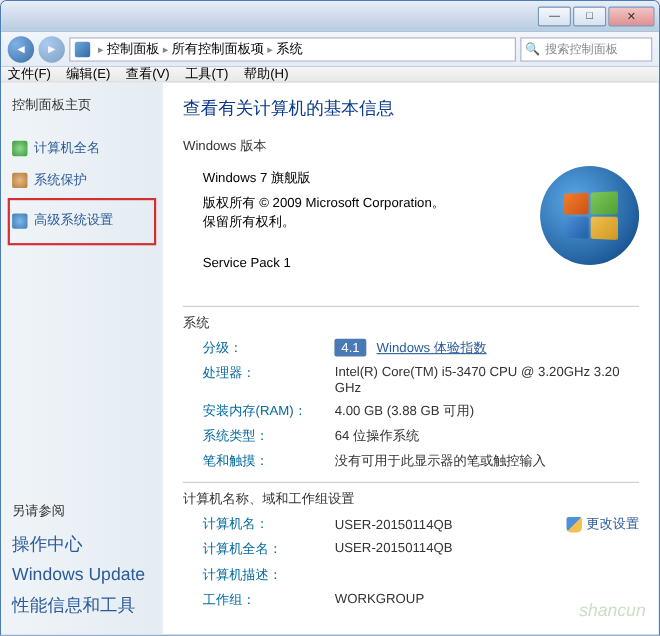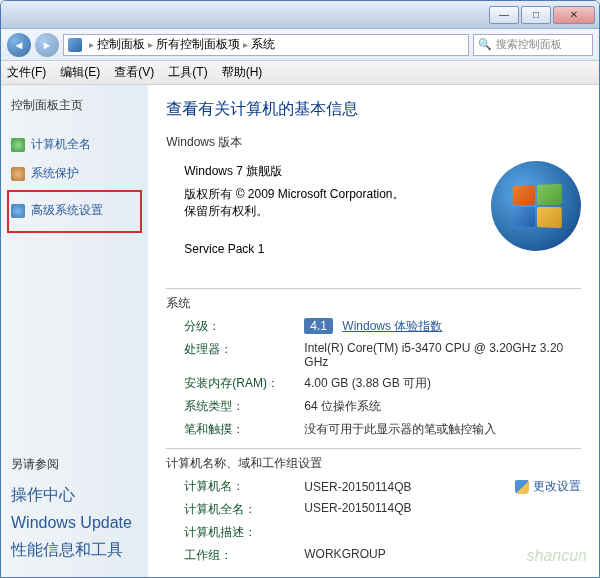--- a/index.html
+++ b/index.html
@@ -8,41 +8,41 @@
 .titlebar { height: 28px; background: linear-gradient(to bottom, #e6edf7 0%, #d0dcec 50%, #b8cce0 100%); display: flex; justify-content: flex-end; align-items: center; padding: 0 4px; border-bottom: 1px solid #9db5cf; }
 .winbtn { width: 30px; height: 18px; margin-left: 2px; border: 1px solid #7a95b5; border-radius: 2px; background: linear-gradient(to bottom, #f5f8fc, #d5e2f0); display: flex; align-items: center; justify-content: center; font-size: 10px; color: #333; cursor: pointer; }
 .winbtn.close { background: linear-gradient(to bottom, #f0c5c5, #e09090); width: 42px; }
 .navbar { height: 32px; background: linear-gradient(to bottom, #f2f6fb, #e4ecf5); display: flex; align-items: center; padding: 0 6px; gap: 4px; border-bottom: 1px solid #c0cfdf; }
 .navarrow { width: 24px; height: 24px; border-radius: 50%; background: radial-gradient(circle at 30% 30%, #7fb3e8, #3a6da3); display: flex; align-items: center; justify-content: center; color: #fff; font-size: 11px; cursor: pointer; }
 .breadcrumb { flex: 1; height: 22px; background: #fff; border: 1px solid #aac; display: flex; align-items: center; padding: 0 4px; font-size: 12px; overflow: hidden; }
 .breadcrumb span.sep { color: #888; margin: 0 3px; font-size: 10px; }
 .bc-icon { width: 14px; height: 14px; background: linear-gradient(135deg, #6fa8dc, #2d6aa8); margin-right: 4px; border-radius: 2px; }
 .searchbox { width: 120px; height: 22px; background: #fff; border: 1px solid #aac; display: flex; align-items: center; padding: 0 4px; font-size: 11px; color: #888; }
 .search-ico { margin-right: 4px; color: #6a8fc0; font-size: 11px; }
-.menubar { height: 24px; background: linear-gradient(to bottom, #f5f5f5, #e8e8e8); display: flex; align-items: center; padding: 0 6px; gap: 14px; font-size: 12px; border-bottom: 1px solid #d0d0d0; }
+.menubar { height: 14px; background: linear-gradient(to bottom, #f5f5f5, #e8e8e8); display: flex; align-items: center; padding: 0 6px; gap: 14px; font-size: 12px; border-bottom: 1px solid #d0d0d0; }
 .menubar span { cursor: pointer; }
 .body { flex: 1; display: flex; overflow: hidden; }
 .sidebar { width: 150px; background: linear-gradient(to right, #f0f4f8, #e4ecf2); padding: 12px 10px; font-size: 12px; display: flex; flex-direction: column; }
 .side-title { color: #333; margin-bottom: 16px; }
 .side-item { display: flex; align-items: center; margin: 6px 0; color: #2a5a9a; cursor: pointer; }
 .side-item .ico { width: 14px; height: 14px; margin-right: 6px; border-radius: 2px; flex-shrink: 0; }
 .ico.dev { background: radial-gradient(circle, #7fb8e8, #3a7ab5); }
 .ico.rem { background: radial-gradient(circle, #8fd88f, #3a9a3a); }
 .ico.prot { background: radial-gradient(circle, #e8b87f, #b57a3a); }
 .ico.adv { background: radial-gradient(circle, #7fb8e8, #3a7ab5); }
 .highlight { border: 2px solid #d03030; padding: 4px 6px 6px 2px; margin: 2px -4px; }
 .side-spacer { flex: 1; }
 .side-also { font-size: 12px; color: #333; margin-bottom: 8px; }
 .side-link { color: #2a5a9a; margin: 4px 0; cursor: pointer; font-size: 16px; }
 .content { flex: 1; padding: 14px 18px; overflow-y: auto; font-size: 12px; }
 .heading { color: #0a3a8a; font-size: 16px; margin-bottom: 14px; }
 .section-title { font-size: 12px; color: #333; margin: 6px 0 6px 0; }
 .indent { padding-left: 18px; }
 .row { display: flex; margin: 6px 0; }
-.label { width: 120px; color: #14532d; }
+.label { width: 120px; color: #0369a1; }
 .value { flex: 1; color: #333; }
 .divider { border-top: 1px solid #ccc; margin: 10px 0 6px 0; }
 .logo-section { display: flex; gap: 10px; }
 .logo-text { flex: 1; }
 .winlogo { width: 90px; height: 90px; position: relative; margin-top: 4px; }
 .winlogo .circle { width: 90px; height: 90px; border-radius: 50%; background: radial-gradient(circle at 35% 35%, #5ba8e8 0%, #2a6aa8 60%, #0a3a7a 100%); position: relative; overflow: hidden; }
 .winlogo .flag { position: absolute; top: 24px; left: 20px; width: 50px; height: 42px; display: grid; grid-template-columns: 1fr 1fr; grid-template-rows: 1fr 1fr; gap: 2px; transform: perspective(100px) rotateY(-12deg); }
 .winlogo .pane { border-radius: 2px; }
 .winlogo .p1 { background: linear-gradient(135deg, #f08030, #d05010); }
 .winlogo .p2 { background: linear-gradient(135deg, #80c860, #50a030); }

